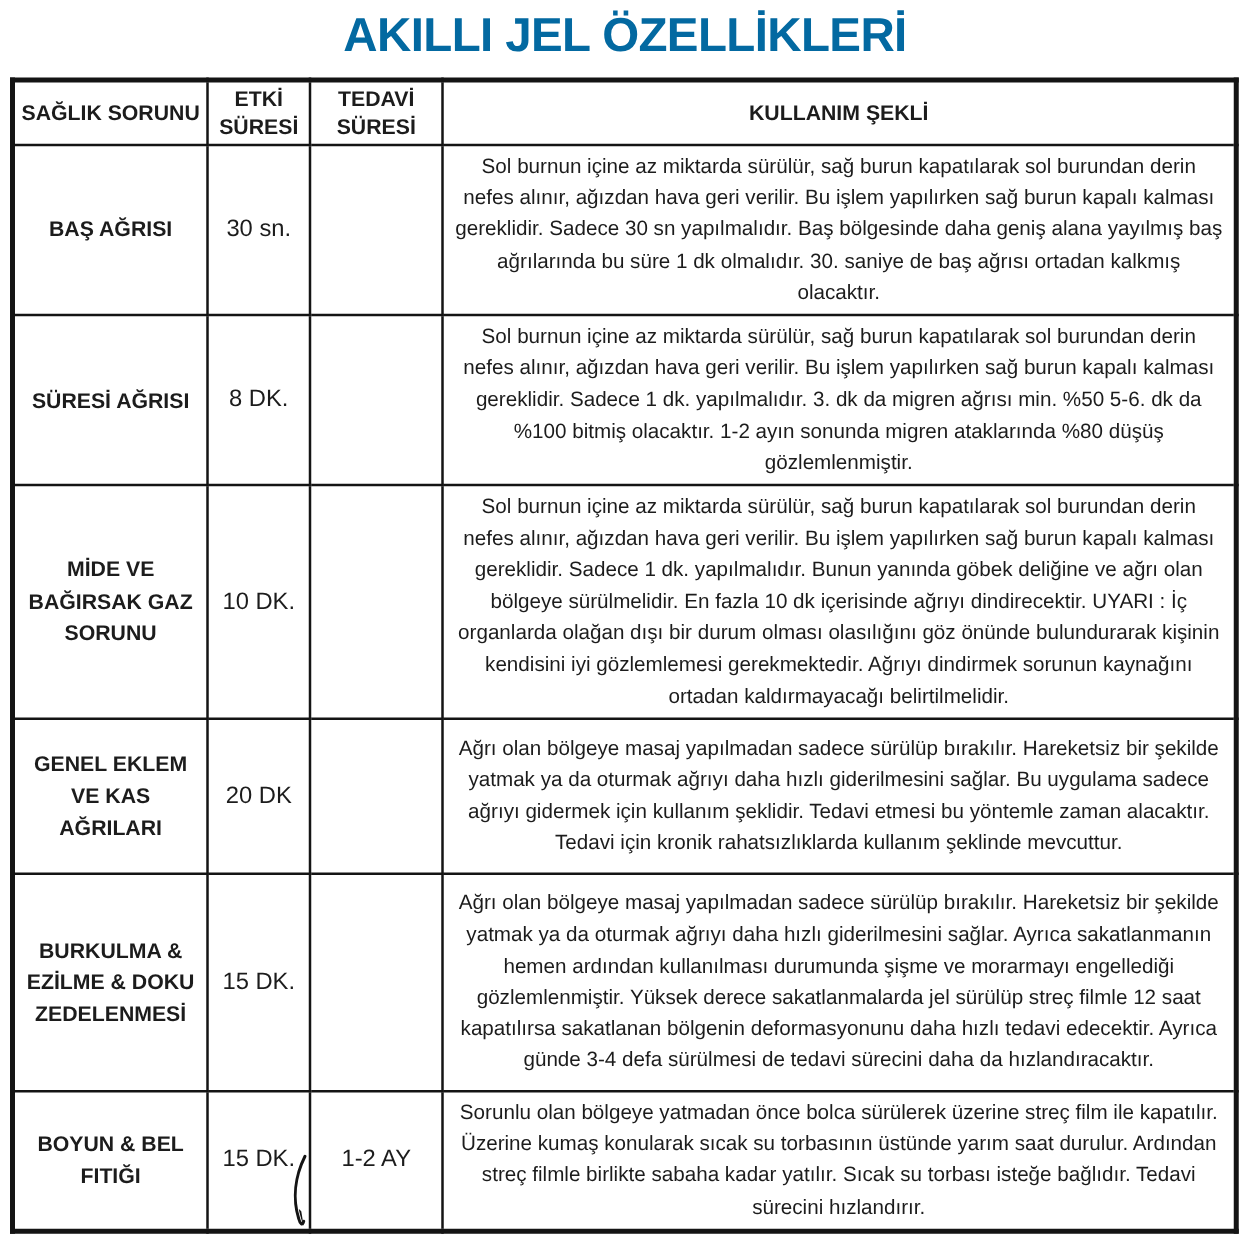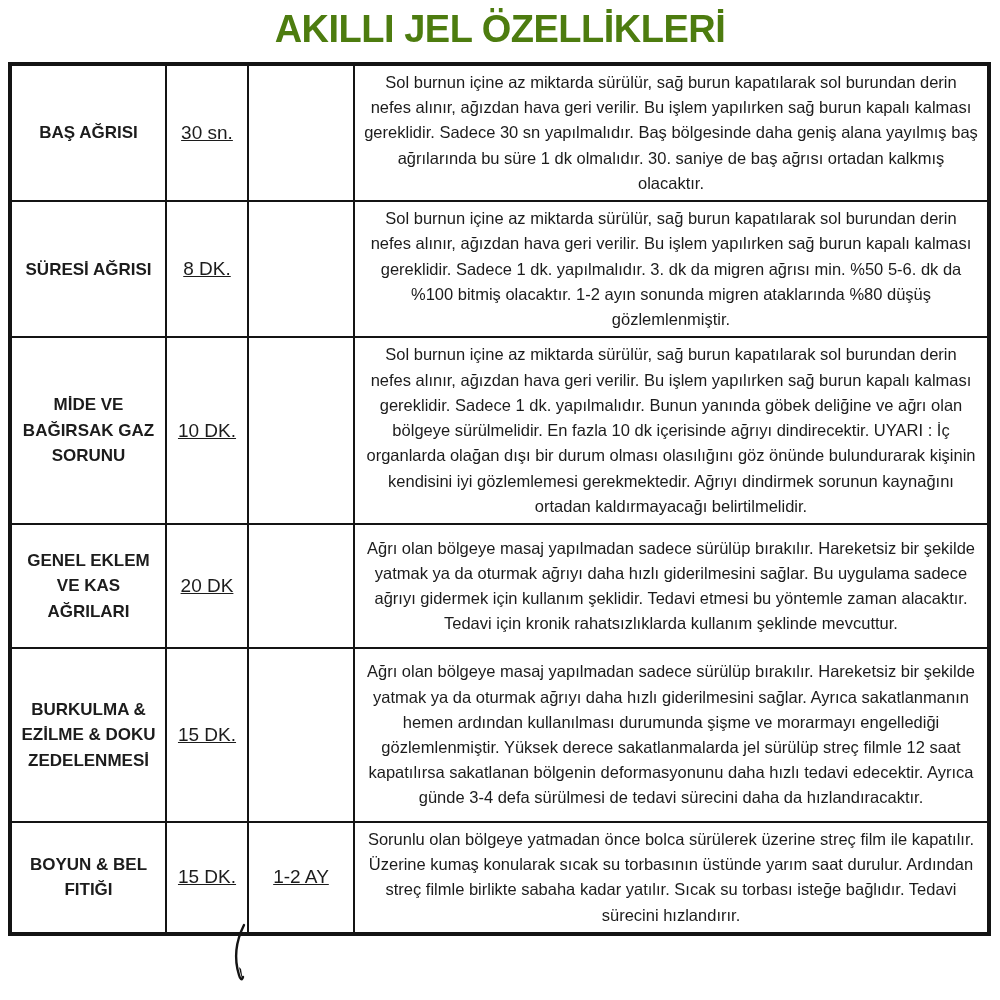--- a/index.html
+++ b/index.html
@@ -14,21 +14,21 @@
   }
   .title {
     position: absolute;
     top: 8px;
     left: 0;
     width: 100%;
     text-align: center;
     font-size: 38px;
     font-weight: bold;
     letter-spacing: -0.5px;
-    color: #4d7c0f;
+    color: #0369a1;
   }
   table.gel-table {
     position: absolute;
     top: 62px;
     left: 8px;
     width: 983px;
     border-collapse: collapse;
     table-layout: fixed;
     background: #ffffff;
   }
@@ -61,21 +61,20 @@
     font-size: 17px;
     font-weight: bold;
     line-height: 1.5;
     padding: 2px 6px;
     margin-top: 28px;
   }
   td.effect-cell, td.treatment-cell {
     font-size: 19px;
     font-weight: normal;
     padding: 2px 4px;
-    text-decoration: underline;
   }
   td.usage-cell {
     font-size: 16.5px;
     font-weight: normal;
     line-height: 1.53;
     padding: 4px 8px;
     text-align: center;
   }
   tr.r1 { height: 128px; }
   tr.r2 { height: 122px; }
@@ -98,20 +97,26 @@
   <div class="title">AKILLI JEL ÖZELLİKLERİ</div>
 
   <table class="gel-table">
     <colgroup>
       <col class="c-problem">
         <col class="c-effect">
         <col class="c-treatment">
         <col class="c-usage">
     </colgroup>
     <tbody>
+      <tr class="header-row">
+        <th>SAĞLIK SORUNU</th>
+        <th>ETKİ SÜRESİ</th>
+        <th>TEDAVİ SÜRESİ</th>
+        <th>KULLANIM ŞEKLİ</th>
+      </tr>
 
 
       <tr class="r1">
         <td class="problem-cell">BAŞ AĞRISI</td>
         <td class="effect-cell">30 sn.</td>
         <td class="treatment-cell"></td>
         <td class="usage-cell">Sol burnun içine az miktarda sürülür, sağ burun kapatılarak sol burundan derin nefes alınır, ağızdan hava geri verilir. Bu işlem yapılırken sağ burun kapalı kalması gereklidir. Sadece 30 sn yapılmalıdır. Baş bölgesinde daha geniş alana yayılmış baş ağrılarında bu süre 1 dk olmalıdır.  30. saniye de baş ağrısı ortadan kalkmış olacaktır.</td>
       </tr>
 
       <tr class="r2">

